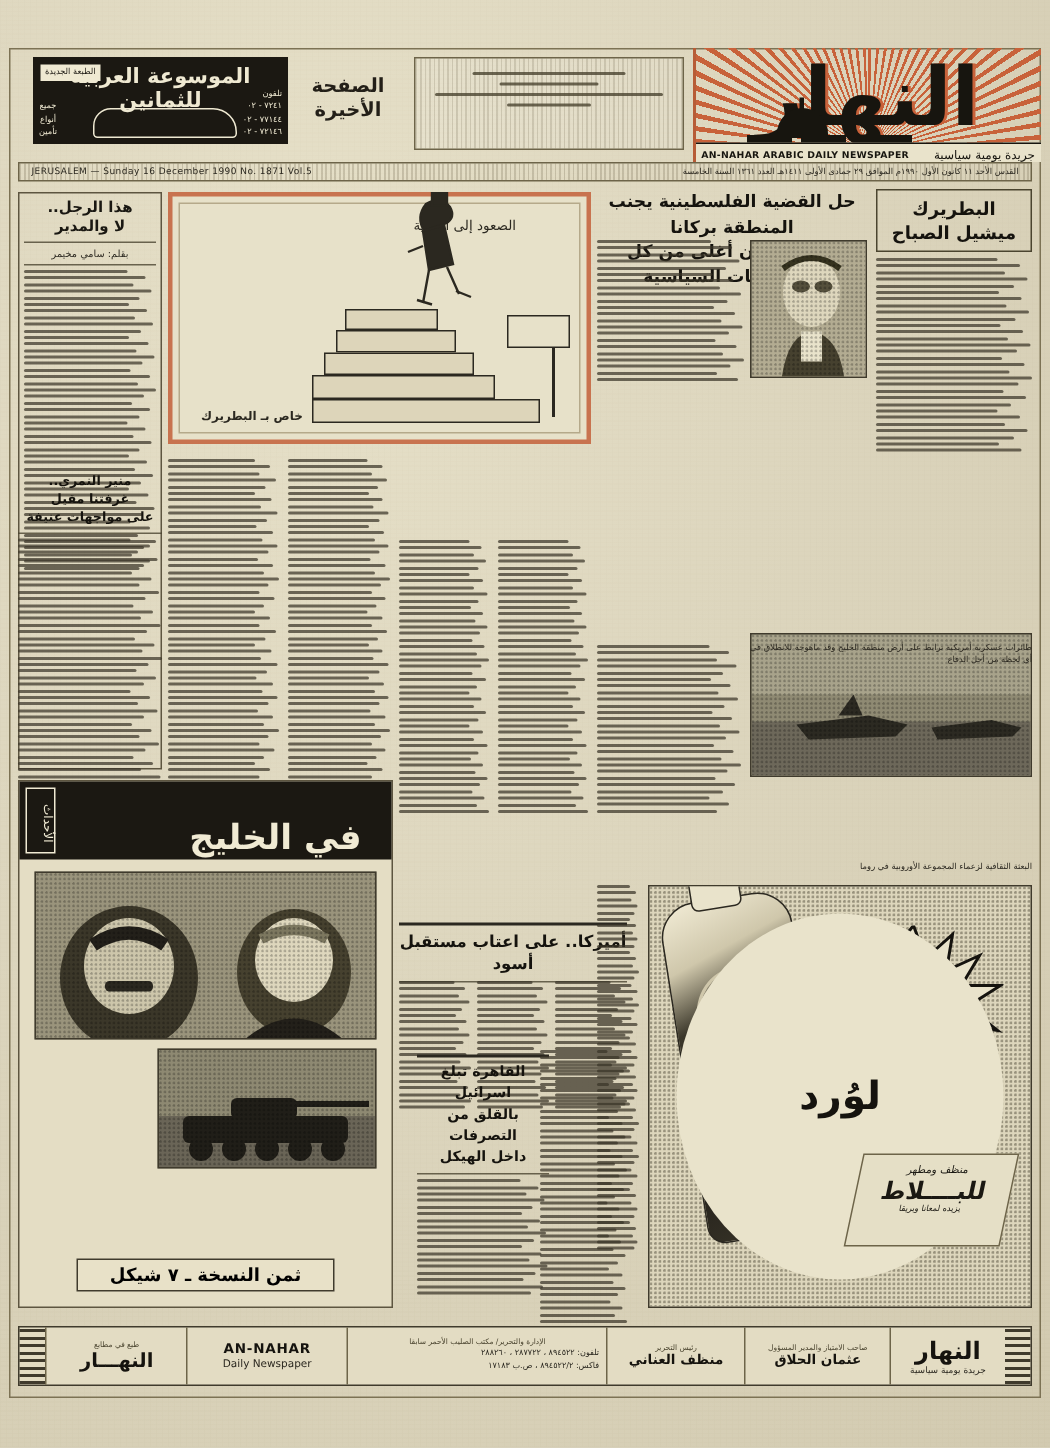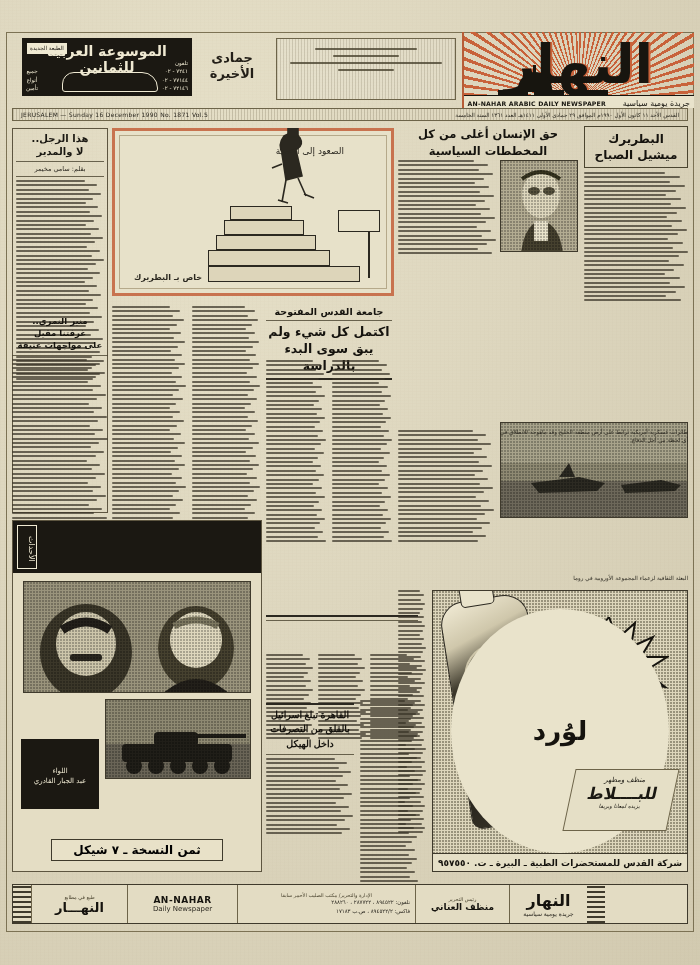--- a/index.html
+++ b/index.html
@@ -217,21 +217,21 @@
       </div>
       <div class="phones">
         <div>تلفون</div>
         <div>٧٢٤١ - ٠٢</div>
         <div>٧٧١٤٤ - ٠٢</div>
         <div>٧٢١٤٦ - ٠٢</div>
       </div>
     </div>
 
     <div class="lastpage">
-      <div>جمادى</div>
+      <div>الصفحة</div>
         <div>الأخيرة</div>
     </div>
 
     <div class="quran-box">
       <div class="ql" style="width:62%"></div>
       <div class="ql" style="width:40%"></div>
       <div class="ql" style="width:92%"></div>
       <div class="ql" style="width:34%"></div>
     </div>
 
@@ -328,20 +328,21 @@
           <path d="M24 36 l-10 4"></path>
         </g>
       </svg>
 
       <div class="sign" style="right:16px; bottom:10px; width:2px; height:52px; background:#2b2820;"></div>
       <div class="sign" style="right:6px; bottom:56px; width:42px; height:22px; border:1.4px solid #2b2820; background:#e7e1c9;"></div>
     </div>
   </div>
 
   <div class="colbox" id="mainhead">
+    <div class="h1">حل القضية الفلسطينية يجنب المنطقة بركانا</div>
     <div class="h1">حق الإنسان أغلى من كل المخططات السياسية</div>
   </div>
 
   <div class="colbox" id="patriarch">
     <div class="bx">
       <div>البطريرك</div>
       <div>ميشيل الصباح</div>
     </div>
   </div>
 
@@ -469,26 +470,20 @@
         <i style="width:91%"></i>
         <i style="width:82%"></i>
         <i style="width:96%"></i>
         <i style="width:87%"></i>
         <i style="width:78%"></i>
         <i style="width:92%"></i>
         <i style="width:83%"></i>
       </div>
   </div>
 
-  <div class="colbox" style="left:266px; top:306px; width:126px;">
-    <div class="sechead" style="font-size:9.5px;">جامعة القدس المفتوحة</div>
-    <div class="rule"></div>
-    <div class="sechead" style="font-size:12.5px; line-height:1.35; margin:2px 0 3px;">اكتمل كل شيء ولم يبق سوى البدء بالدراسة</div>
-    <div class="rule2"></div>
-  </div>
   <div class="colbox" style="left:266px; top:360px; width:60px;">
     <div class="body-lines" id="u1-lines">
         <i style="width:78%"></i>
         <i style="width:92%"></i>
         <i style="width:83%"></i>
         <i style="width:97%"></i>
         <i style="width:88%"></i>
         <i style="width:79%"></i>
         <i style="width:93%"></i>
         <i style="width:84%"></i>
@@ -756,20 +751,21 @@
         <i style="width:90%"></i>
         <i style="width:81%"></i>
         <i style="width:95%"></i>
         <i style="width:86%"></i>
       </div>
   </div>
 
   <div class="colbox" id="wargame">
     <div class="band">
       <div class="side">الأحداث</div>
+      <div class="t2">في الخليج</div>
     </div>
     <div class="photo halftone" style="position:absolute; left:10px; top:60px; width:228px; height:112px;">
       <svg viewBox="0 0 228 112" width="228" height="112">
         <rect width="228" height="112" fill="#9a947c"></rect>
         <ellipse cx="62" cy="70" rx="46" ry="48" fill="#3b3729"></ellipse>
         <ellipse cx="62" cy="62" rx="30" ry="32" fill="#cdc6ab"></ellipse>
         <path d="M38 48 q24 -16 48 0" stroke="#23201a" stroke-width="9" fill="none"></path>
         <rect x="46" y="72" width="32" height="7" rx="3" fill="#2b2820"></rect>
         <ellipse cx="172" cy="66" rx="38" ry="42" fill="#46412f"></ellipse>
         <ellipse cx="172" cy="58" rx="26" ry="28" fill="#ded7bd"></ellipse>
@@ -786,29 +782,26 @@
           <rect x="48" y="32" width="44" height="14" rx="4"></rect>
           <rect x="88" y="34" width="52" height="4"></rect>
           <circle cx="28" cy="66" r="8"></circle>
             <circle cx="50" cy="66" r="8"></circle>
           <circle cx="72" cy="66" r="8"></circle>
             <circle cx="94" cy="66" r="8"></circle>
           <circle cx="116" cy="66" r="8"></circle>
         </g>
       </svg>
     </div>
-    <div class="author">
-      <div>اللواء</div>
-      <div>عبد الجبار القادري</div>
-    </div>
     <div class="price">ثمن النسخة ـ ٧ شيكل</div>
   </div>
 
   <div class="colbox" style="left:266px; top:612px; width:152px;">
     <div class="rule2"></div>
+    <div class="sechead" style="font-size:11px; line-height:1.4;">أميركا.. على اعتاب مستقبل أسود</div>
     <div class="rule"></div>
   </div>
   <div class="colbox" style="left:266px; top:654px; width:48px;">
     <div class="body-lines" id="a1-lines">
         <i style="width:78%"></i>
         <i style="width:92%"></i>
         <i style="width:83%"></i>
         <i style="width:97%"></i>
         <i style="width:88%"></i>
         <i style="width:79%"></i>
@@ -870,21 +863,21 @@
         <i style="width:99%"></i>
         <i style="width:90%"></i>
         <i style="width:81%"></i>
         <i style="width:95%"></i>
         <i style="width:86%"></i>
         <i style="width:100%"></i>
         <i style="width:91%"></i>
       </div>
   </div>
 
-  <div class="colbox" style="left:266px; top:700px; width:88px;font-family:Liberation Serif, serif;">
+  <div class="colbox" style="left:278px; top:700px; width:88px;">
     <div class="rule2"></div>
     <div class="sechead" style="font-size:9.5px; line-height:1.5; margin-top:3px;">القاهرة تبلغ اسرائيل</div>
     <div class="sechead" style="font-size:9.5px; line-height:1.5;">بالقلق من التصرفات</div>
     <div class="sechead" style="font-size:9.5px; line-height:1.5;">داخل الهيكل</div>
     <div class="rule"></div>
     <div class="body-lines" id="c1-lines">
         <i style="width:78%"></i>
         <i style="width:92%"></i>
         <i style="width:83%"></i>
         <i style="width:97%"></i>
@@ -971,21 +964,20 @@
     </div>
     <svg class="burst" viewBox="0 0 120 96">
       <polygon points="60,0 68,22 86,6 82,30 104,20 92,40 118,40 96,54 116,70 90,66 98,92 76,76 70,96 58,76 44,94 40,70 16,82 26,60 2,56 22,44 4,26 28,30 22,6 44,20" fill="#e9e3cb" stroke="#15130e" stroke-width="2"></polygon>
     </svg>
     <div class="burstcore">لوُرد</div>
     <div class="tile">
       <div class="l1">منظف ومطهر</div>
       <div class="l2">للبــــلاط</div>
       <div class="l3">يزيده لمعانا وبريقا</div>
     </div>
-    <div class="foot">شركة القدس للمستحضرات الطبية ـ البيرة ـ ت. ٩٥٧٥٥٠</div>
   </div>
 
   <div class="colbox" style="left:398px; top:590px; width:28px;">
     <div class="body-lines" id="ns-lines">
         <i style="width:78%"></i>
         <i style="width:92%"></i>
         <i style="width:83%"></i>
         <i style="width:97%"></i>
         <i style="width:88%"></i>
         <i style="width:79%"></i>
@@ -1054,19 +1046,23 @@
     </div>
     <div class="cell" style="width:178px;">
       <div class="lab">الإدارة والتحرير/ مكتب الصليب الأحمر سابقا</div>
       <div class="tel"><span>تلفون:</span> <span>٨٩٤٥٢٢ ، ٢٨٧٧٢٢ ، ٢٨٨٢٦٠</span></div>
       <div class="tel"><span>فاكس:</span> <span>٨٩٤٥٢٢/٢ ، ص.ب ١٧١٨٣</span></div>
     </div>
     <div class="cell" style="width:94px;">
       <div class="lab">رئيس التحرير</div>
       <div class="nm">منظف العناني</div>
     </div>
+    <div class="cell" style="width:100px;">
+      <div class="lab">صاحب الامتياز والمدير المسؤول</div>
+      <div class="nm">عثمان الحلاق</div>
+    </div>
     <div class="cell" style="width:78px;">
       <div class="logo">النهار</div>
       <div class="logosub">جريدة يومية سياسية</div>
     </div>
     <div class="ornament"></div>
   </div>
 </div>
 
 </body></html>

